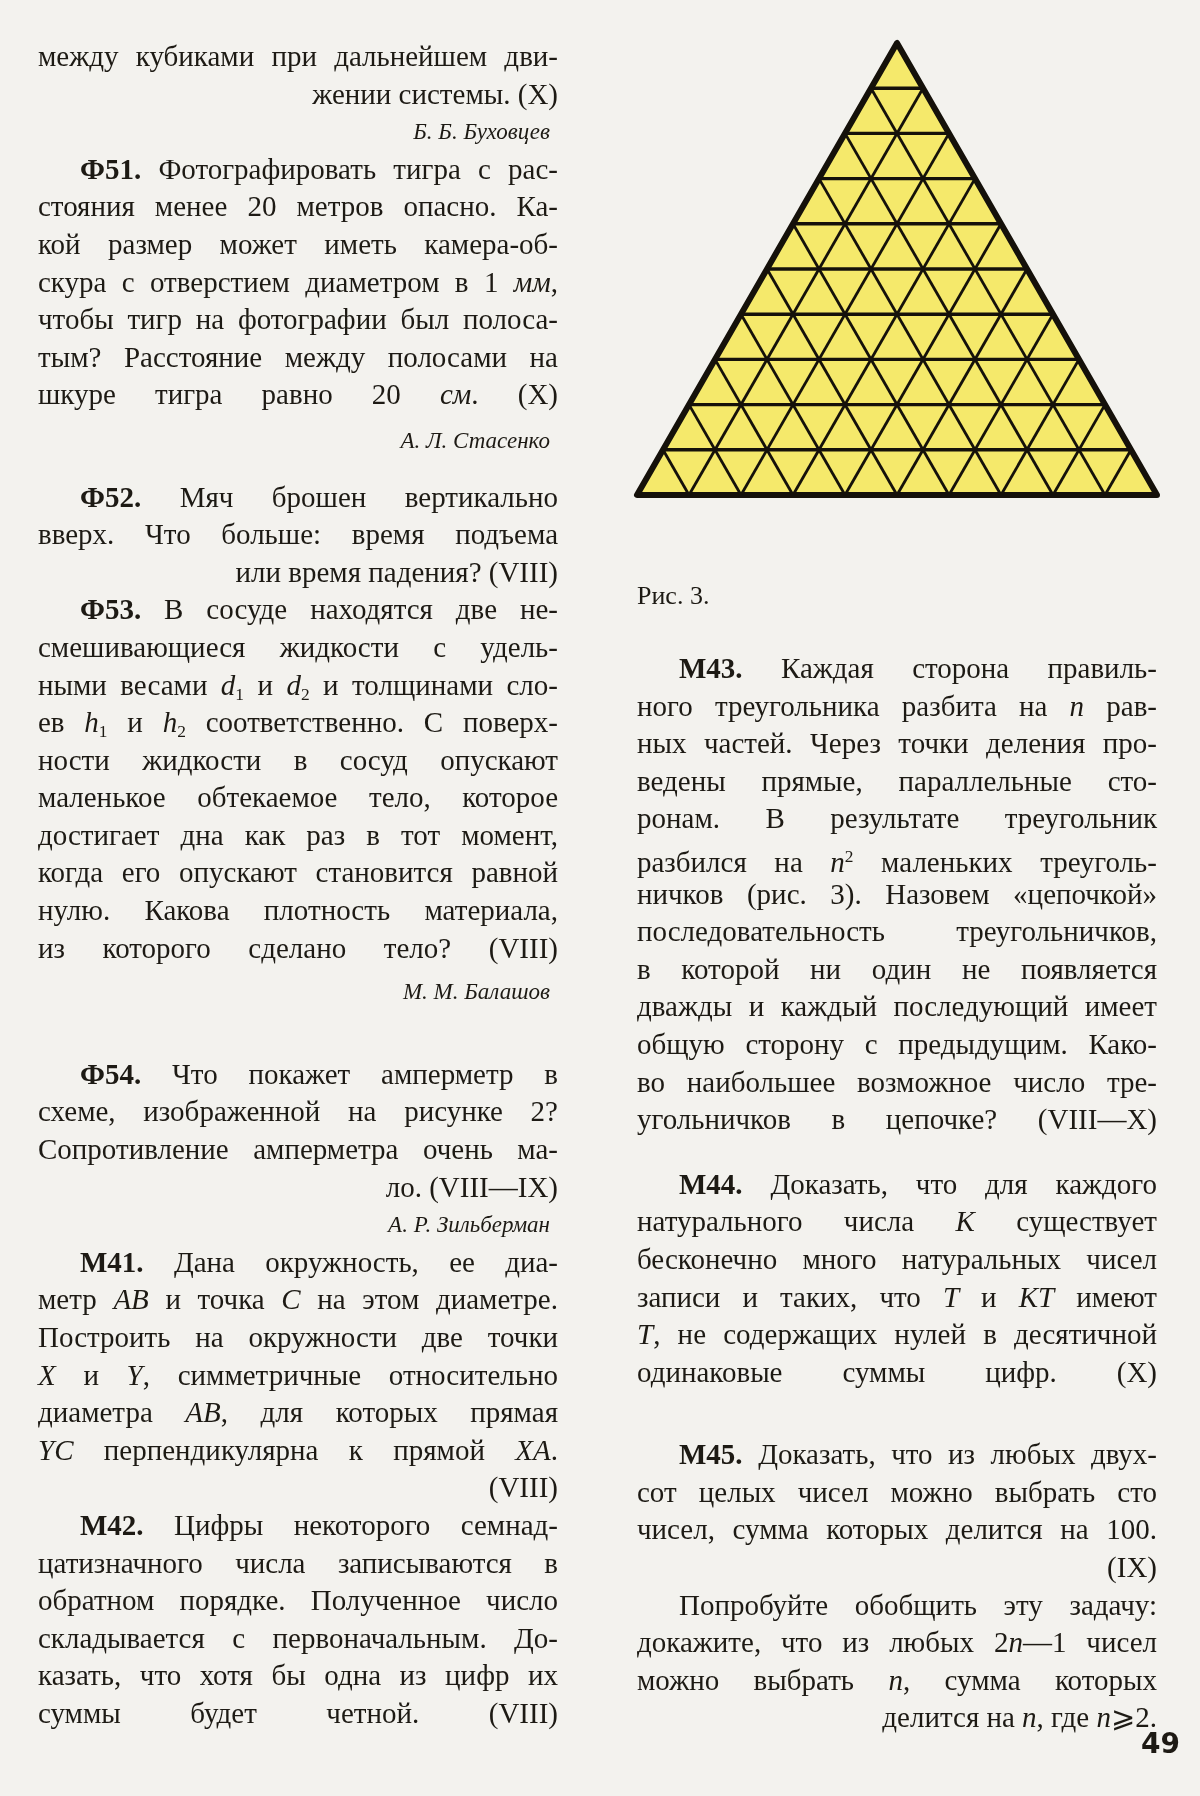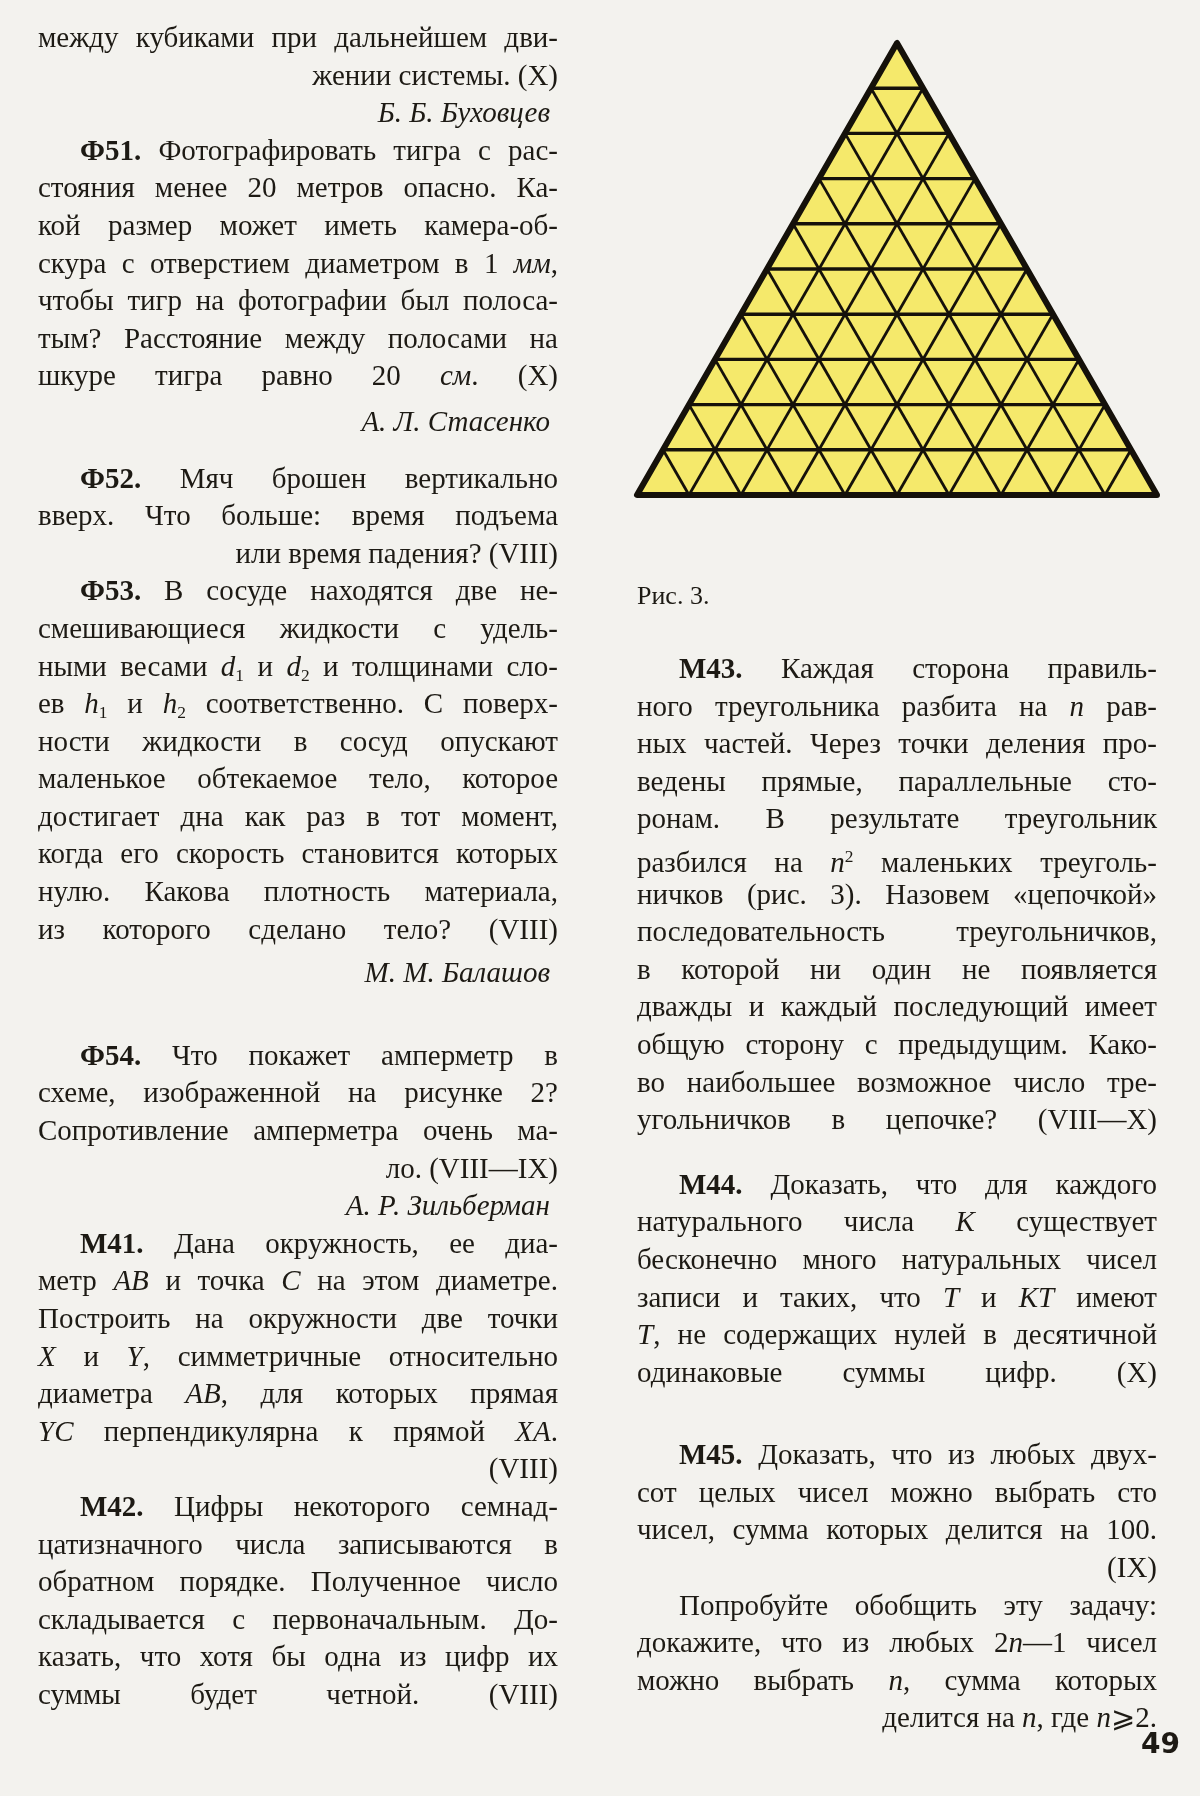--- a/index.html
+++ b/index.html
@@ -1,35 +1,35 @@
 <!DOCTYPE html>
 <html><head>
 <meta charset="utf-8">
 <style>
   html,body{margin:0;padding:0;background:#f3f2ee;}
   .page{
     position:relative;width:1200px;height:1796px;background:#f3f2ee;
     font-family:"Liberation Serif","DejaVu Serif",serif;color:#1d1a14;overflow:hidden;
   }
   .col{position:absolute;width:520px;}
-  #col-left{left:38px;top:19px;font-family:Liberation Serif, serif;}
+  #col-left{left:38px;top:38px;font-family:Liberation Serif, serif;}
   #col-right{left:637px;top:33px;}
   .para{margin:0;}
   .line{
     height:37.6px;line-height:37.6px;font-size:29px;
   }
   .jl{text-align:justify;text-align-last:justify;}
   .ll{text-align:right;}
   .ind{text-indent:42px;}
   span.b{font-weight:bold;}
   span.i{font-style:italic;}
   span.sub{font-size:0.60em;vertical-align:-0.28em;}
   span.sup{font-size:0.60em;vertical-align:0.55em;}
   .author-line{
-    height:37.6px;line-height:37.6px;font-size:29px;font-style:italic;
+    height:37.6px;line-height:37.6px;font-size:23px;font-style:italic;
     text-align:right;padding-right:8px;
   }
   .figure{margin-left:-10px;}
   .figure svg{display:block;}
   .caption{margin-left:10px;margin-top:72px;height:38px;line-height:38px;font-size:26px;}
   .pagenum{
     position:absolute;left:1040px;top:1727px;width:140px;text-align:right;
     font-size:28px;font-weight:bold;font-family:"DejaVu Sans","Liberation Sans",sans-serif;
   }
 </style>
@@ -59,21 +59,21 @@
         <div class="line ll">или время падения? (VIII)</div>
       </div>
       <div class="para" style="margin-top: 0px;">
         <div class="line jl ind"><span class="b">Ф53.</span> В сосуде находятся две не-</div>
         <div class="line jl">смешивающиеся жидкости с удель-</div>
         <div class="line jl">ными весами <span class="i">d</span><span class="sub">1</span> и <span class="i">d</span><span class="sub">2</span> и толщинами сло-</div>
         <div class="line jl">ев <span class="i">h</span><span class="sub">1</span> и <span class="i">h</span><span class="sub">2</span> соответственно. С поверх-</div>
         <div class="line jl">ности жидкости в сосуд опускают</div>
         <div class="line jl">маленькое обтекаемое тело, которое</div>
         <div class="line jl">достигает дна как раз в тот момент,</div>
-        <div class="line jl">когда его скорость становится которых</div>
+        <div class="line jl">когда его опускают становится равной</div>
         <div class="line jl">нулю. Какова плотность материала,</div>
         <div class="line jl">из которого сделано тело? (VIII)</div>
       </div>
       <div class="author-line" style="margin-top: 6px;">М. М. Балашов</div>
       <div class="para" style="margin-top: 45px;">
         <div class="line jl ind"><span class="b">Ф54.</span> Что покажет амперметр в</div>
         <div class="line jl">схеме, изображенной на рисунке 2?</div>
         <div class="line jl">Сопротивление амперметра очень ма-</div>
         <div class="line ll">ло. (VIII—IX)</div>
       </div>

